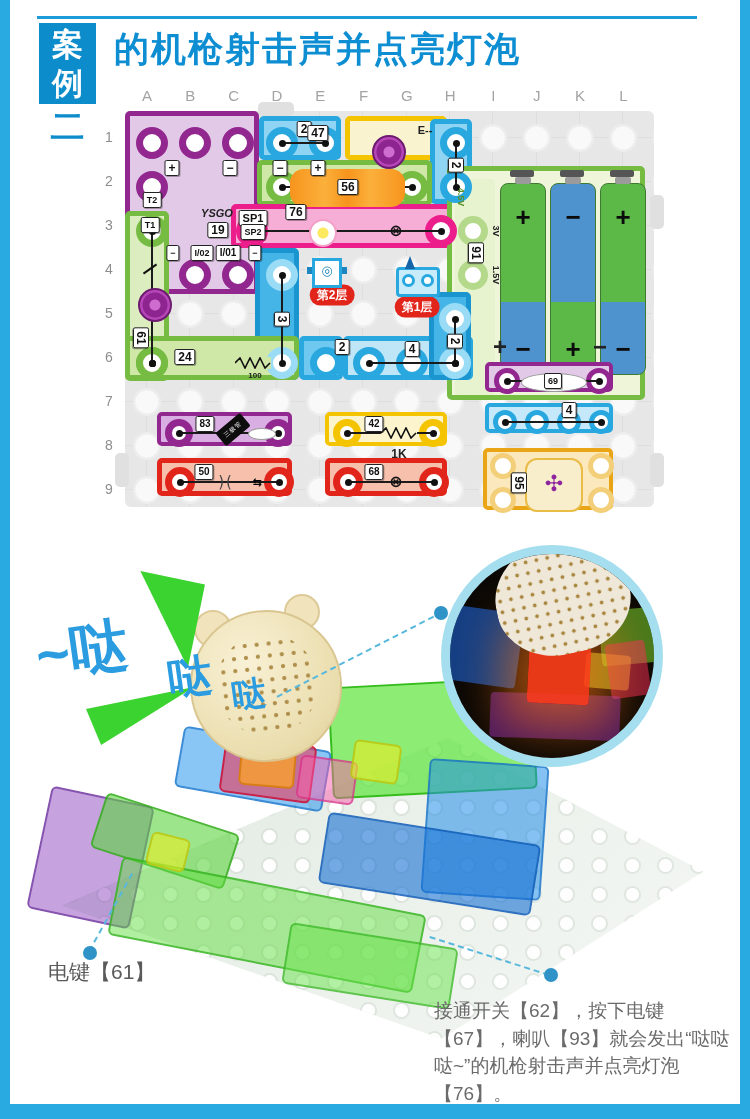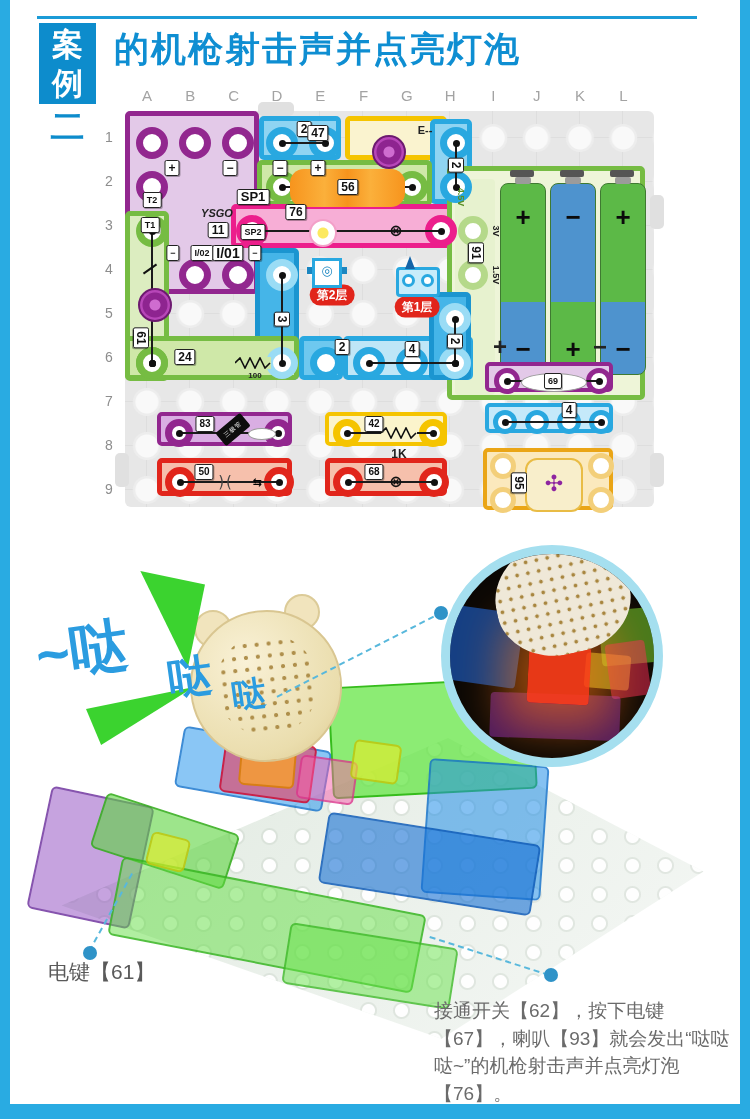--- a/index.html
+++ b/index.html
@@ -144,27 +144,27 @@
         <div class="stud" style="width: 32px; height: 32px; left: 92px; top: 11px; border-color: rgb(146, 39, 143); border-width: 7px;"></div>
         <div class="stud" style="width: 32px; height: 32px; left: 6px; top: 55px; border-color: rgb(146, 39, 143); border-width: 7px;"></div>
         <div class="stud" style="width: 32px; height: 32px; left: 49px; top: 143px; border-color: rgb(146, 39, 143); border-width: 7px;"></div>
         <div class="stud" style="width: 32px; height: 32px; left: 92px; top: 143px; border-color: rgb(146, 39, 143); border-width: 7px;"></div>
         <div class="dlabel" style="left: 42px; top: 52px; transform: translate(-50%, -50%);">+</div>
         <div class="dlabel" style="left: 100px; top: 52px; transform: translate(-50%, -50%);">−</div>
         <div class="dlabel" style="left: 150px; top: 52px; transform: translate(-50%, -50%);">−</div>
         <div class="dlabel" style="left: 188px; top: 52px; transform: translate(-50%, -50%);">+</div>
         <div class="dlabel" style="left: 22px; top: 84px; transform: translate(-50%, -50%); font-size: 9px;">T2</div>
         <div class="dlabel" style="left: 20px; top: 109px; transform: translate(-50%, -50%); font-size: 9px;">T1</div>
-        <div class="dlabel" style="left: 123px; top: 81px; transform: translate(-50%, -50%); font-size: 13px;">SP1</div>
+        <div class="dlabel" style="left: 123px; top: 102px; transform: translate(-50%, -50%); font-size: 11px;">SP1</div>
         <div class="dlabel" style="left: 123px; top: 116px; transform: translate(-50%, -50%); font-size: 9px;">SP2</div>
         <div class="dtext" style="left: 87px; top: 97px; transform: translate(-50%, -50%); font-size: 11px; font-style: italic; font-weight: bold;">YSGO</div>
-        <div class="dlabel" style="left: 88px; top: 114px; transform: translate(-50%, -50%);">11</div>
+        <div class="dlabel" style="left: 88px; top: 114px; transform: translate(-50%, -50%);">19</div>
         <div class="dlabel" style="left: 43px; top: 137px; transform: translate(-50%, -50%); font-size: 9px;">−</div>
         <div class="dlabel" style="left: 72px; top: 137px; transform: translate(-50%, -50%); font-size: 9px;">I/02</div>
-        <div class="dlabel" style="left: 98px; top: 137px; transform: translate(-50%, -50%); font-size: 14px;">I/01</div>
+        <div class="dlabel" style="left: 98px; top: 137px; transform: translate(-50%, -50%); font-size: 10px;">I/01</div>
         <div class="dlabel" style="left: 125px; top: 137px; transform: translate(-50%, -50%); font-size: 9px;">−</div>
       </div>
       <div class="blk" style="left: 0px; top: 100px; width: 44px; height: 170px; border-color: rgb(118, 188, 67); background: rgb(220, 237, 192); border-width: 5px;">
         <div class="wireln" style="left: 21px; top: 15px; width: 2px; height: 132px;"></div>
         <div class="wiredot" style="left: 18.5px; top: 11.5px;"></div>
         <div class="wiredot" style="left: 18.5px; top: 143.5px;"></div>
         <div class="stud" style="width: 32px; height: 32px; left: 6px; top: -1px; border-color: rgb(118, 188, 67); border-width: 7px;"></div>
         <div class="stud" style="width: 32px; height: 32px; left: 6px; top: 131px; border-color: rgb(118, 188, 67); border-width: 7px;"></div>
         <div class="sym sym-button" style="left: 8px; top: 72px;"></div>
         <div class="sym sym-switch" style="left: 12px; top: 52px; transform: rotate(-35deg);"></div>

